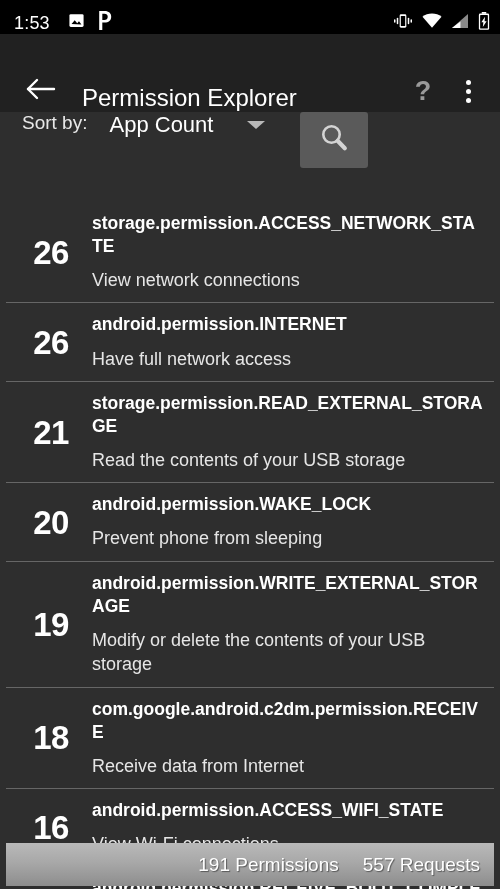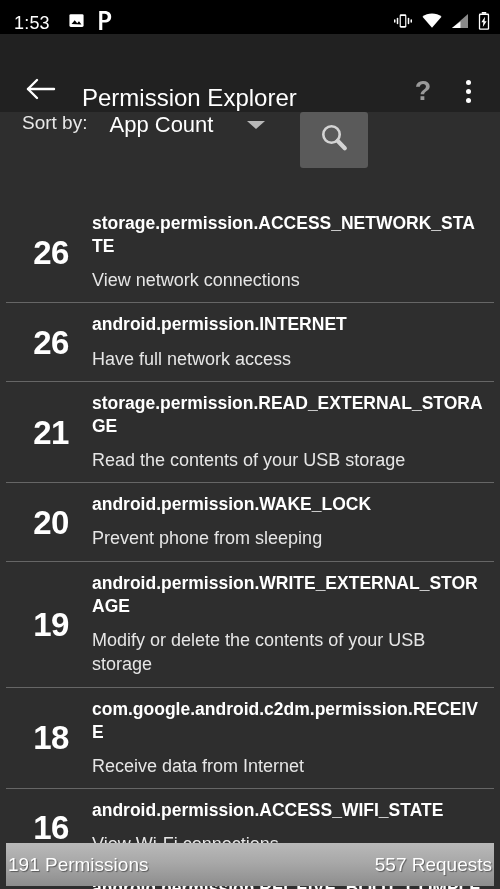--- a/index.html
+++ b/index.html
@@ -162,22 +162,23 @@
 
   
   .footer {
     position: absolute;
     left: 6px; right: 6px;
     bottom: 3px;
     height: 43px;
     background: linear-gradient(to bottom, #b9b9b9 0%, #a8a8a8 45%, #8d8d8d 100%);
     display: flex;
     align-items: center;
-    justify-content: space-between;
-    padding: 0 2px;
+    justify-content: flex-end;
+    padding: 0 14px;
+    gap: 24px;
   }
   .footer-text {
     color: #ffffff;
     font-size: 19px;
     text-shadow: 1px 1px 1px rgba(0,0,0,0.45);
   }
 </style>
 </head>
 <body>
 

